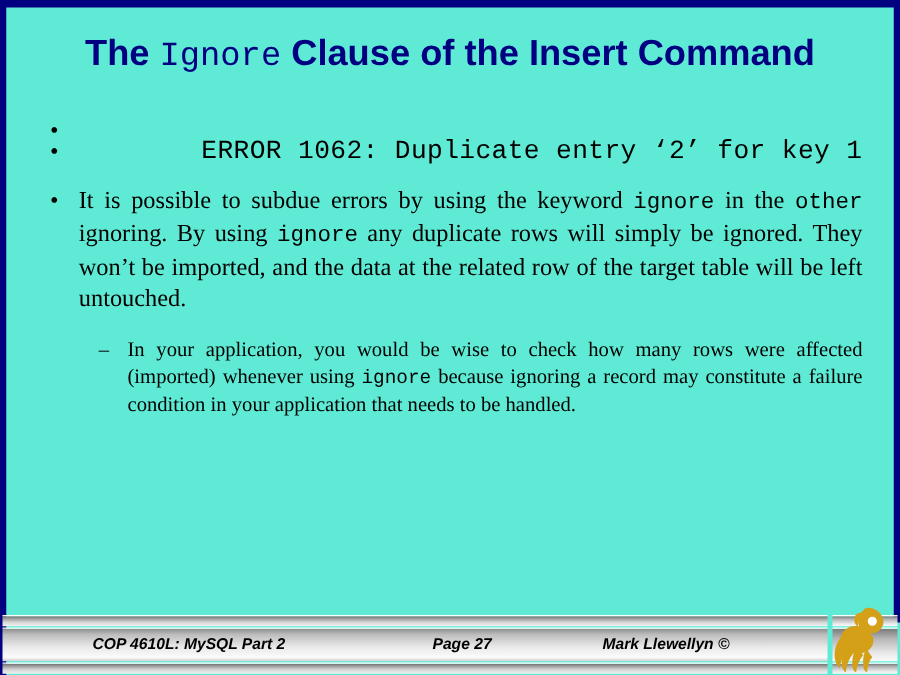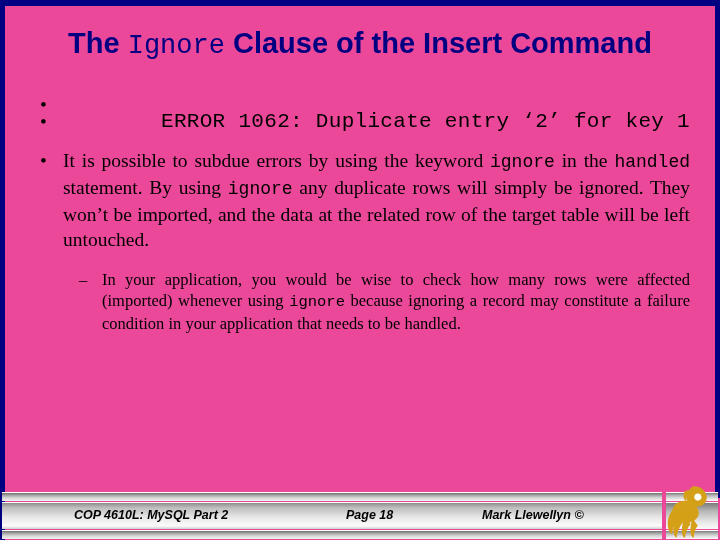--- a/index.html
+++ b/index.html
@@ -12,21 +12,21 @@
     width: 720px;
     height: 540px;
     overflow: hidden;
     font-family: "Liberation Serif", "DejaVu Serif", serif;
   }
 
   #slide {
     position: relative;
     width: 720px;
     height: 540px;
-    background: #ec4899;
+    background: #5eead4;
     box-sizing: border-box;
     overflow: hidden;
   }
 
   
   .frame-top {
     position: absolute;
     left: 0; top: 0;
     width: 720px; height: 6px;
     background: #000080;
@@ -217,42 +217,42 @@
     </div>
 
     <div class="bullet">
       <span class="marker">•</span>
     </div>
 
     <div class="codeline">ERROR 1062: Duplicate entry ‘2’ for key 1</div>
 
     <div class="bullet">
       <span class="marker">•</span>
-      <span>It is possible to subdue errors by using the keyword </span><span class="mono">ignore</span><span> in the </span><span class="mono">handled</span><span> statement.  By using </span><span class="mono">ignore</span><span> any duplicate rows will simply be ignored.  They won’t be imported, and the data at the related row of the target table will be left untouched.</span>
+      <span>It is possible to subdue errors by using the keyword </span><span class="mono">ignore</span><span> in the </span><span class="mono">other</span><span> ignoring.  By using </span><span class="mono">ignore</span><span> any duplicate rows will simply be ignored.  They won’t be imported, and the data at the related row of the target table will be left untouched.</span>
     </div>
 
     <div class="subbullet">
       <span class="marker">–</span>
       <span>In your application, you would be wise to check how many rows were affected (imported) whenever using </span><span class="mono">ignore</span><span> because ignoring a record may constitute a failure condition in your application that needs to be handled.</span>
     </div>
 
   </div>
 
   <div id="footer">
     <div class="fstrip fstrip-1"></div>
     <div class="fstrip fstrip-2"></div>
     <div class="fstrip fstrip-3"></div>
 
     <div class="rstrip rstrip-1"></div>
     <div class="rstrip rstrip-2"></div>
     <div class="rstrip rstrip-3"></div>
 
     <div id="footer-text">
       <span id="footer-course">COP 4610L: MySQL Part 2</span>
-      <span id="footer-page">Page 18</span>
+      <span id="footer-page">Page 27</span>
       <span id="footer-author">Mark Llewellyn ©</span>
     </div>
 
     <svg id="logo" viewBox="0 0 100 108">
       <g fill="#D4A017">
 
         <path d="M62,8 C74,8 84,16 86,27 C87,34 84,40 79,44 C75,47 70,48 66,47
                  C70,52 72,58 70,64 C67,73 57,79 46,79 C34,79 24,72 21,62
                  C19,55 21,48 26,43 C32,37 41,35 49,37 C46,31 47,23 52,16
                  C55,11 58,8 62,8 Z"></path>

